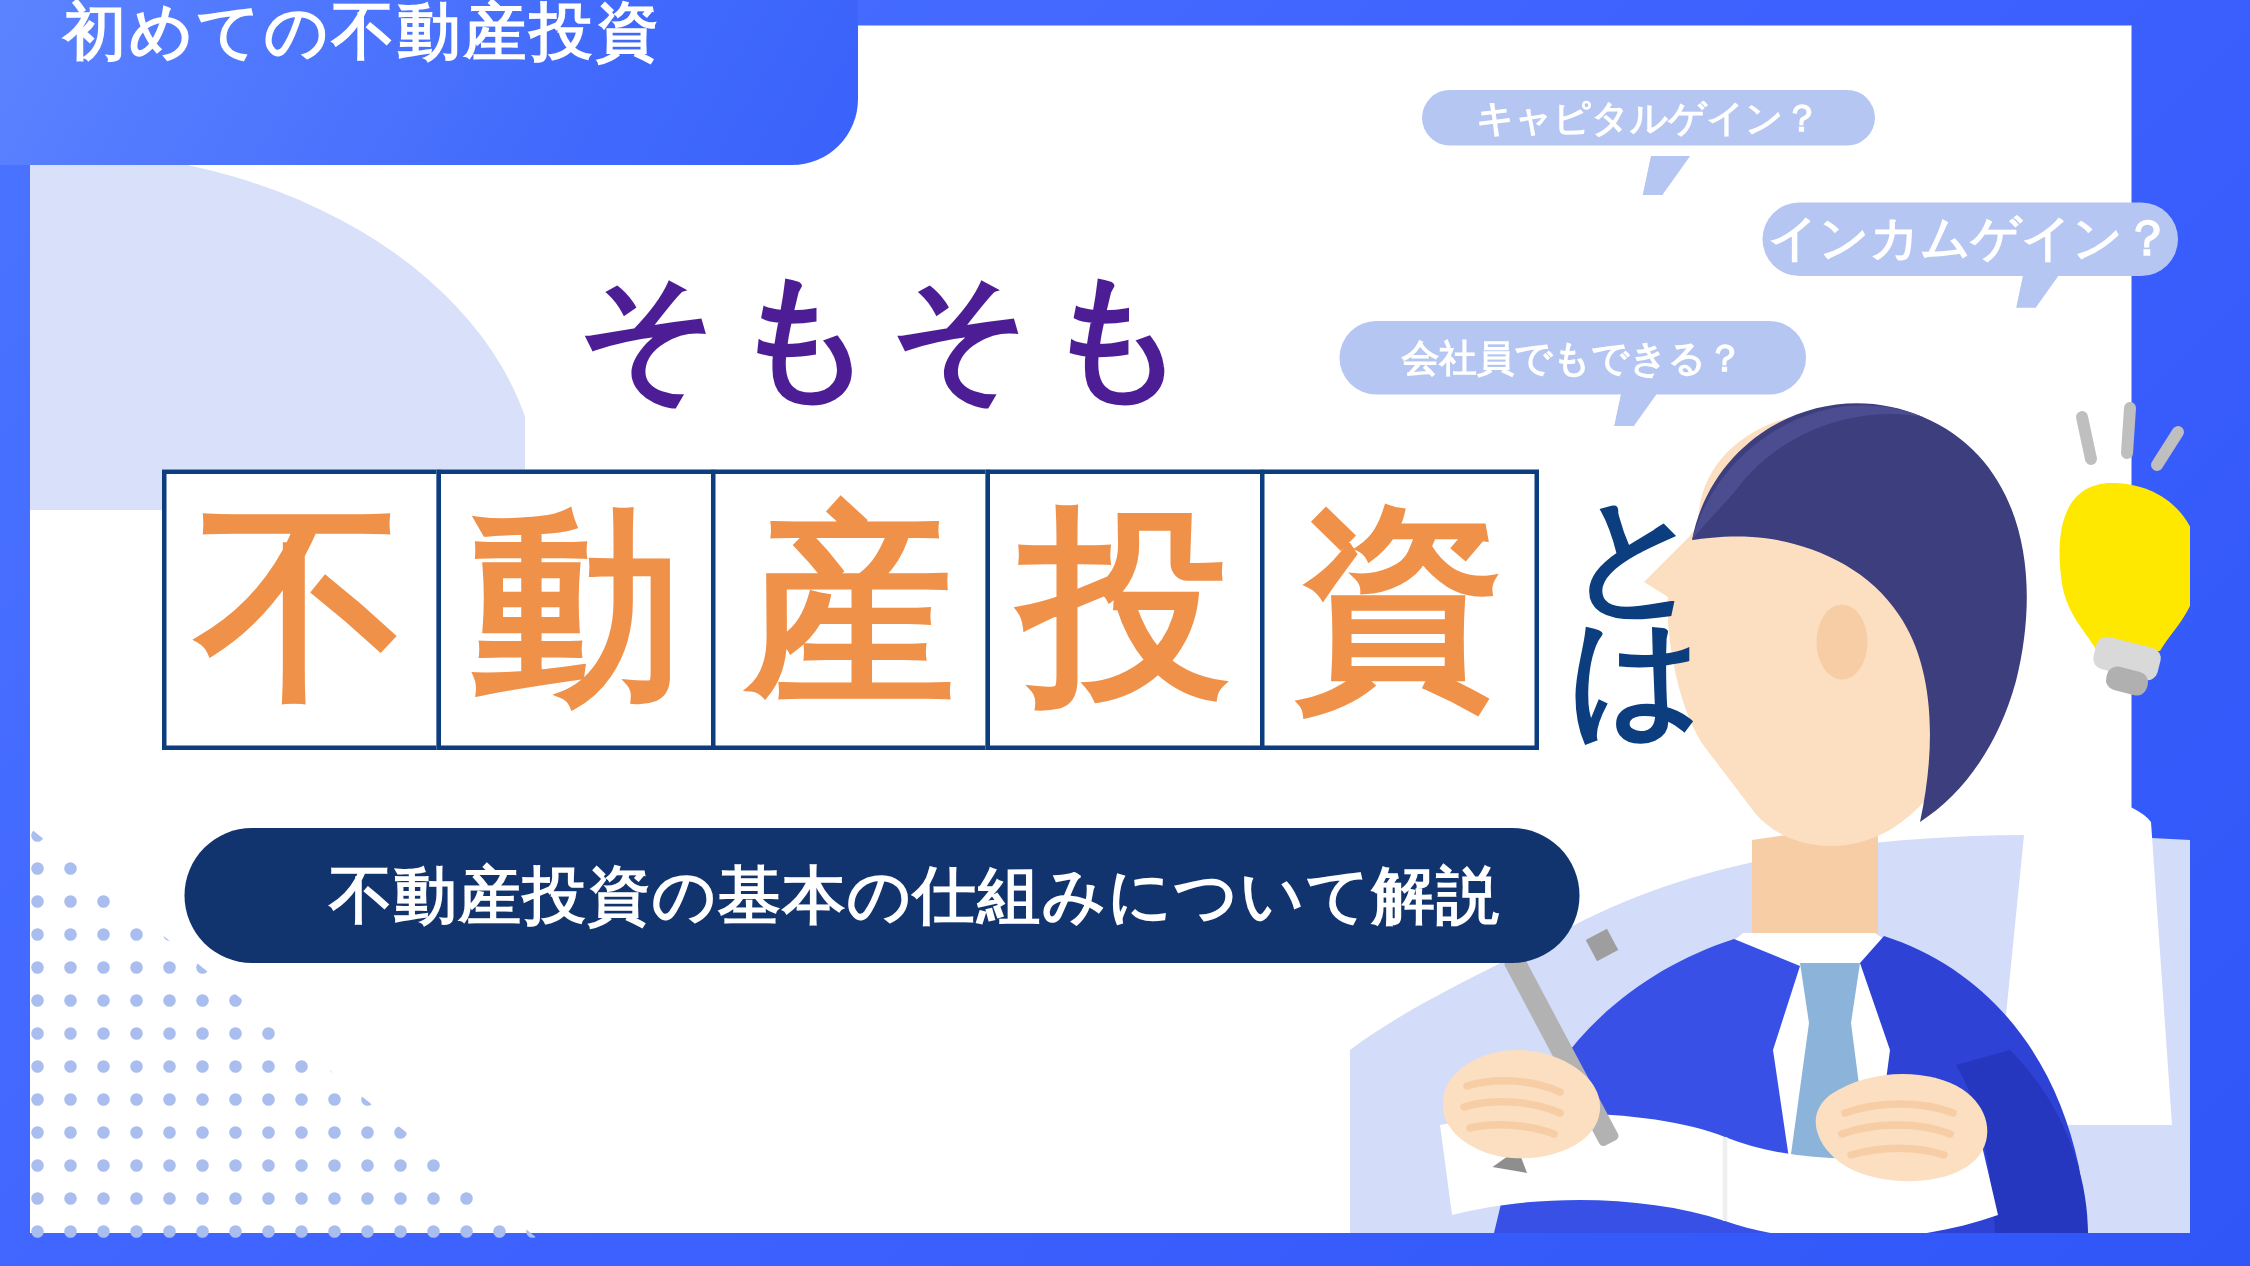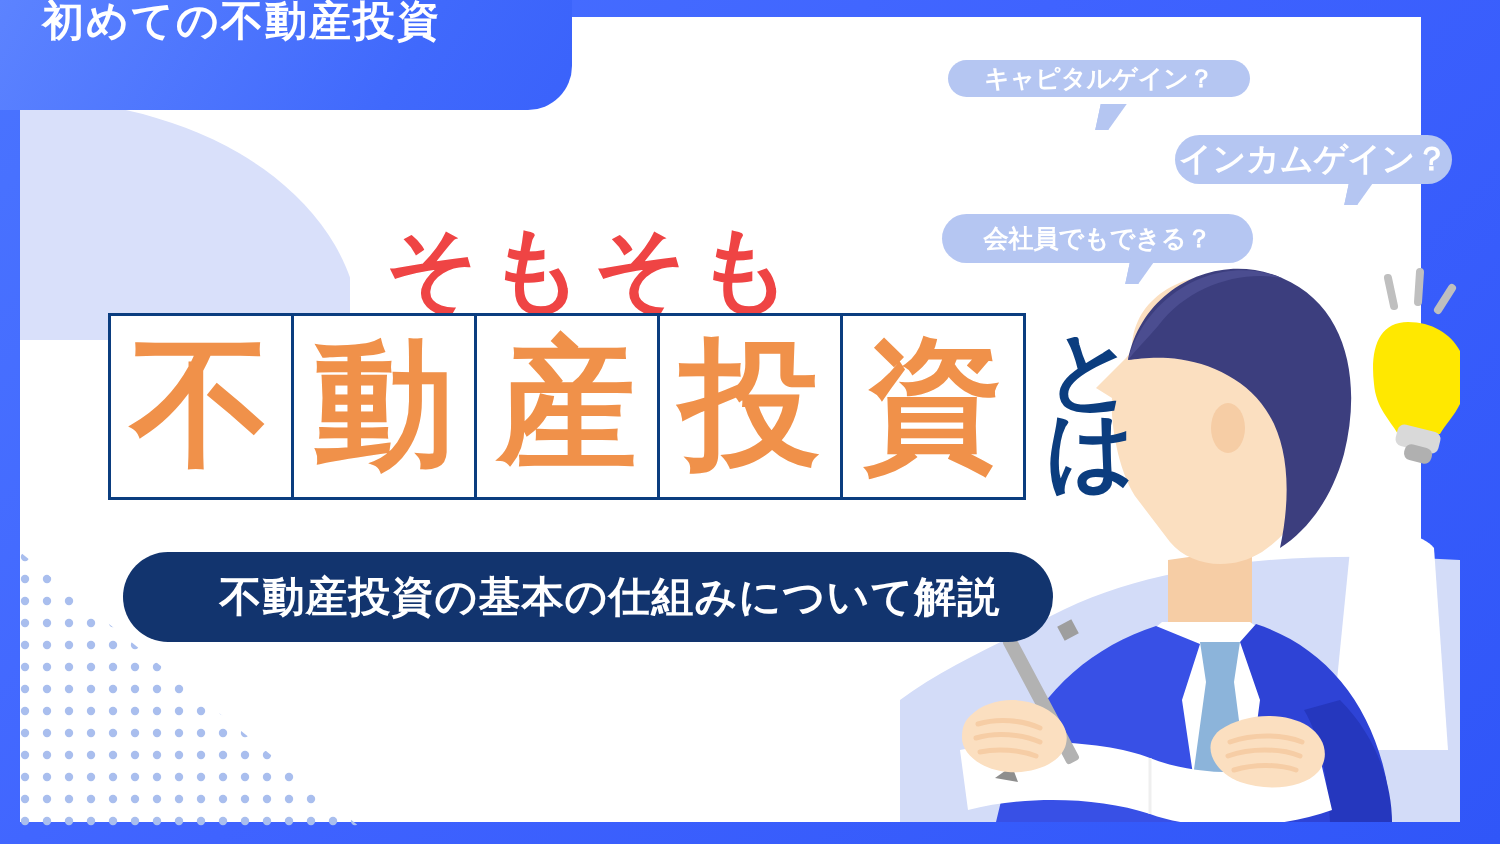--- a/index.html
+++ b/index.html
@@ -63,28 +63,28 @@
     position:absolute;width:0;height:0;
     border-left:13px solid #B5C6F2;
     border-right:13px solid transparent;
     border-top:26px solid #B5C6F2;
     border-bottom:0 solid transparent;
   }
   #bubble-capital{left:948px;top:60px;width:302px;height:37px;font-size:25px;}
   #bubble-capital .tail{left:150px;top:44px;transform:skewX(-12deg);}
   #bubble-income{left:1175px;top:135px;width:277px;height:49px;font-size:33px;}
   #bubble-income .tail{left:172px;top:44px;transform:skewX(-12deg);}
-  #bubble-employee{left:942px;top:214px;width:311px;height:49px;font-size:25px;font-family:Liberation Mono, monospace;}
+  #bubble-employee{left:893px;top:214px;width:311px;height:49px;font-size:25px;font-family:Liberation Mono, monospace;}
   #bubble-employee .tail{left:186px;top:44px;transform:skewX(-12deg);}
 
   
   .somosomo{
     position:absolute;left:385px;top:178px;z-index:25;
-    color:#ef4444;font-size:92px;font-weight:bold;letter-spacing:10px;
-    line-height:1;white-space:nowrap;margin-top:44px;
+    color:#4c1d95;font-size:92px;font-weight:bold;letter-spacing:10px;
+    line-height:1;white-space:nowrap;
   }
 
   
   .boxrow{
     position:absolute;left:108px;top:313px;z-index:25;
     display:flex;
   }
   .boxchar{
     width:186px;height:187px;box-sizing:border-box;
     border:3px solid #0B3D7F;

